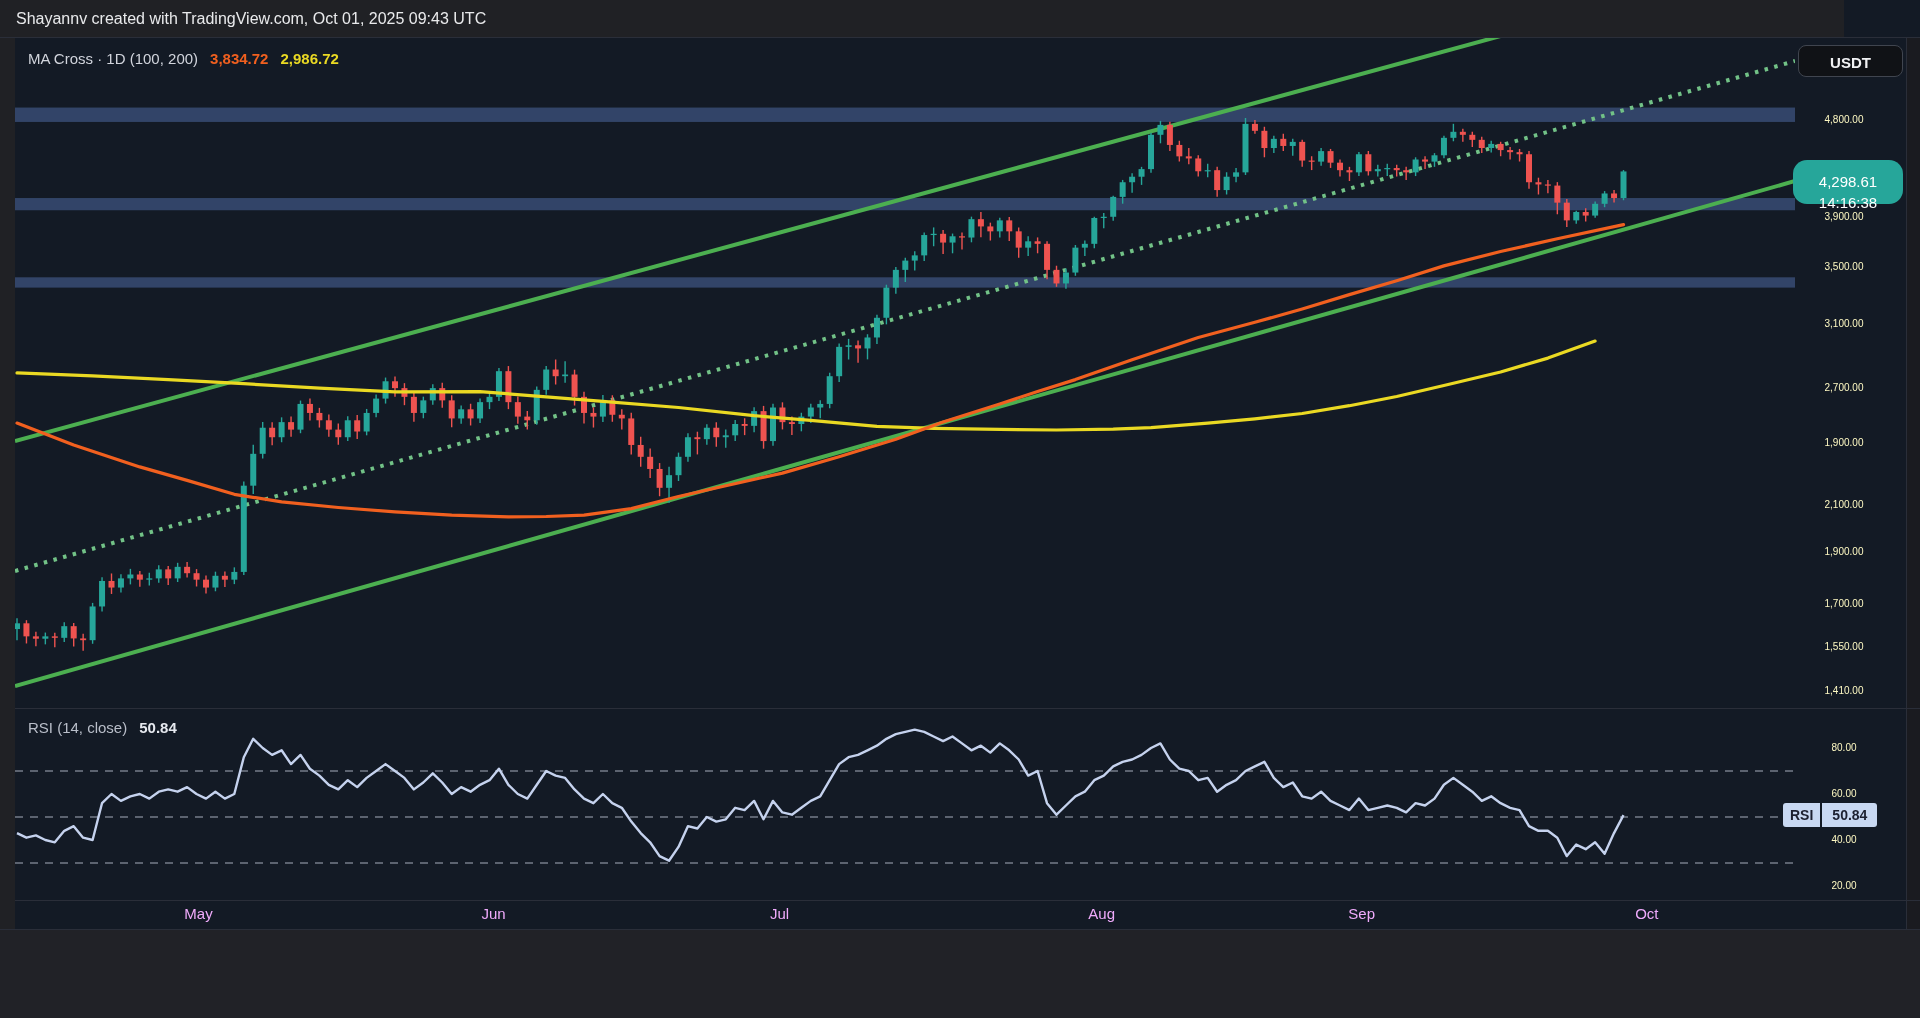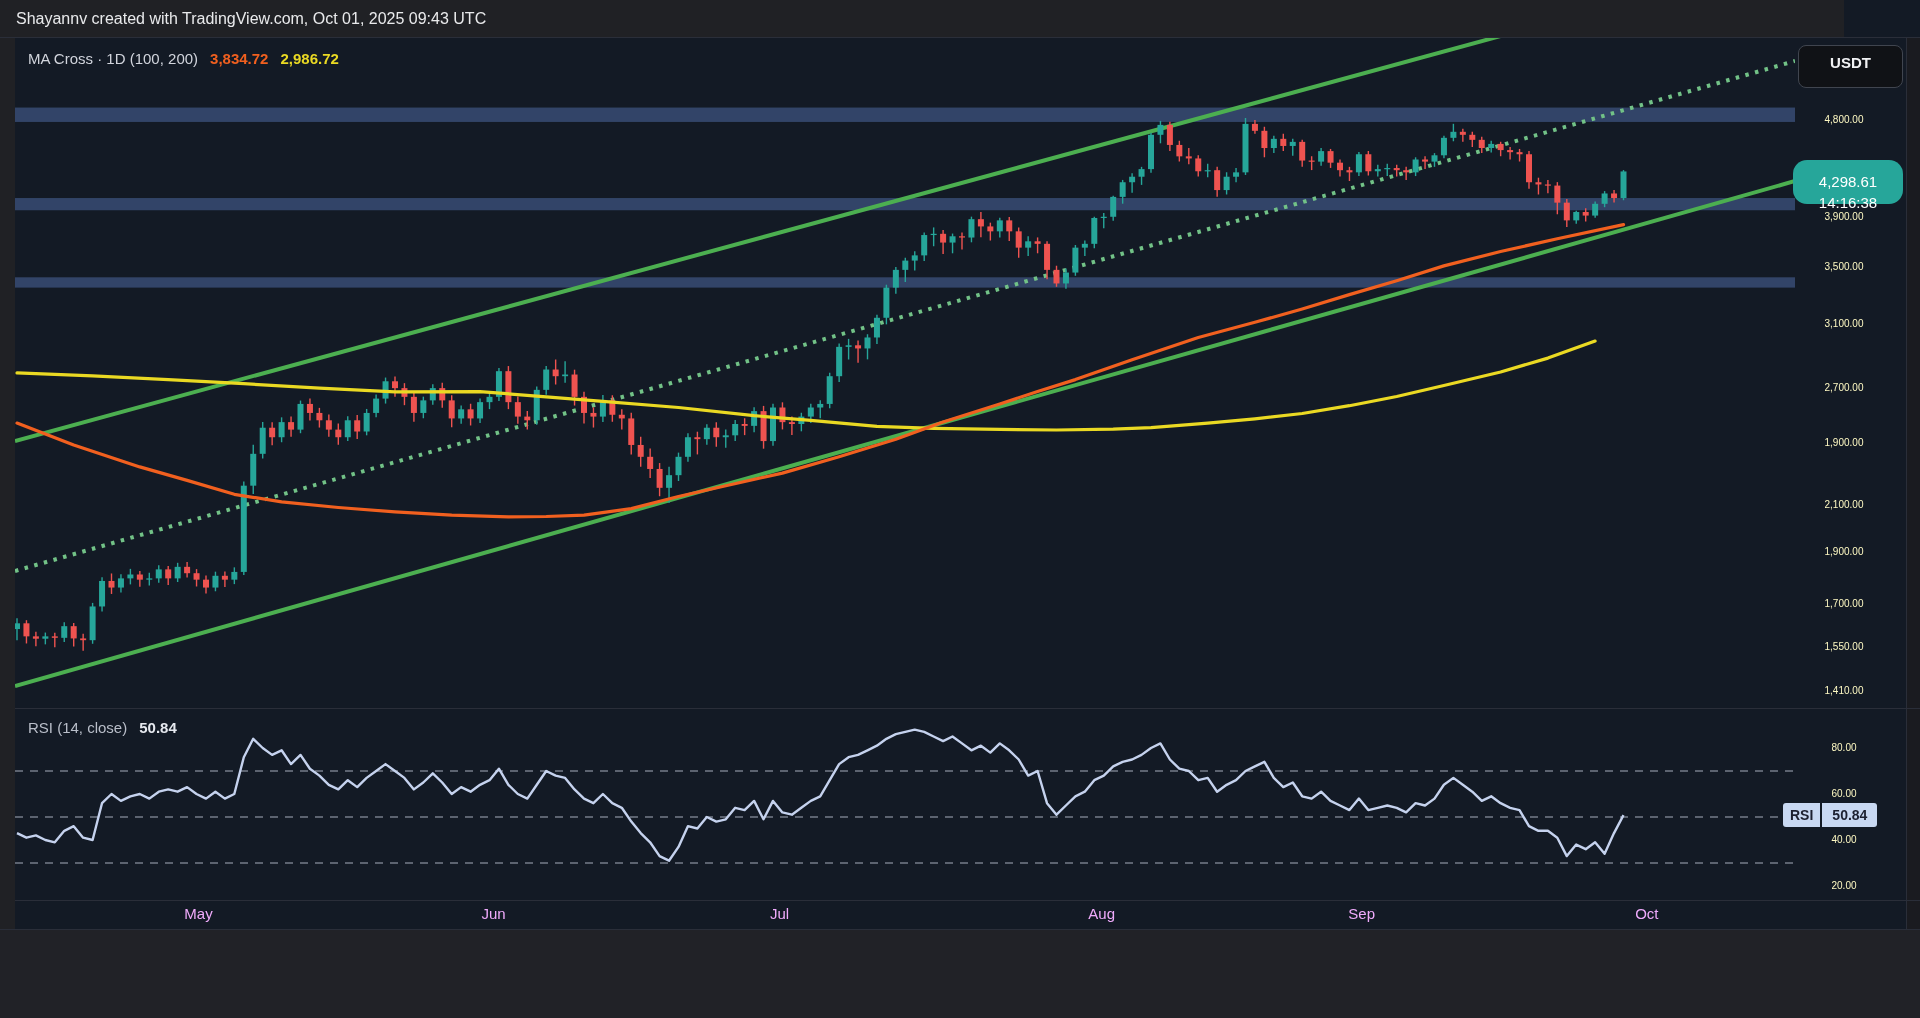--- a/index.html
+++ b/index.html
@@ -8,21 +8,21 @@
   #topbar{left:0;top:0;width:1844px;height:37px;background:#202125;color:#e9eaec;
           font-size:16px;line-height:37px;padding-left:16px;box-sizing:border-box;font-weight:500;}
   #leftstrip{left:0;top:37px;width:15px;height:893px;background:#202125;}
   #rightstrip{left:1906px;top:37px;width:14px;height:893px;background:#1a1b20;}
   #chartbg{left:15px;top:37px;width:1891px;height:893px;background:#131a25;}
   #plot{left:0;top:0;width:1920px;height:1018px;pointer-events:auto;}
   .hline{background:#2a2e39;height:1px;}
   .vline{background:#2a2e39;width:1px;}
   #main-legend{left:28px;top:50px;font-size:15px;color:#d1d4dc;display:flex;gap:12px;}
   #main-legend .val{font-weight:600;}
-  #usdt-btn{left:1798px;top:45px;width:105px;height:43px;background:#101216;border:1.5px solid #40454f;
+  #usdt-btn{left:1798px;top:45px;width:105px;height:32px;background:#101216;border:1.5px solid #40454f;
             border-radius:8px;color:#f1f2f4;font-size:15px;font-weight:600;text-align:center;line-height:33px;box-sizing:border-box;}
   #price-badge{left:1793px;top:160px;width:110px;height:44px;background:#26a69a;border-radius:14px;
                color:#ffffff;font-size:15px;text-align:center;padding-top:11px;box-sizing:border-box;}
   #price-badge div{line-height:21px;}
   #rsi-legend{left:28px;top:719px;font-size:15px;color:#b9bec9;display:flex;gap:12px;}
   #rsi-legend .val{color:#e6e9ef;font-weight:600;}
   #rsi-badge{left:1755px;top:803px;height:24px;display:flex;font-size:14px;color:#1c2030;font-weight:600;}
   #rsi-badge .lbl{background:#c8d8f2;border-radius:3px 0 0 3px;padding:0 7px;line-height:24px;margin-right:2px;}
   #rsi-badge .v{background:#c8d8f2;border-radius:0 3px 3px 0;padding:0 10px;line-height:24px;}
   .ptick{position:absolute;left:1793px;width:102px;height:18px;line-height:18px;text-align:center;

